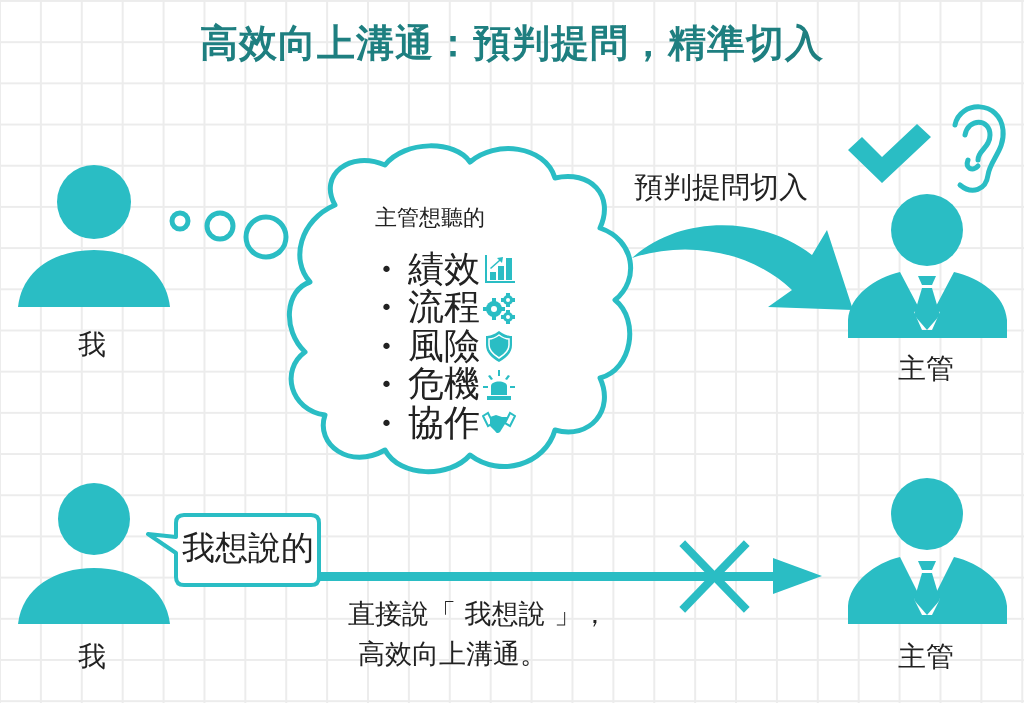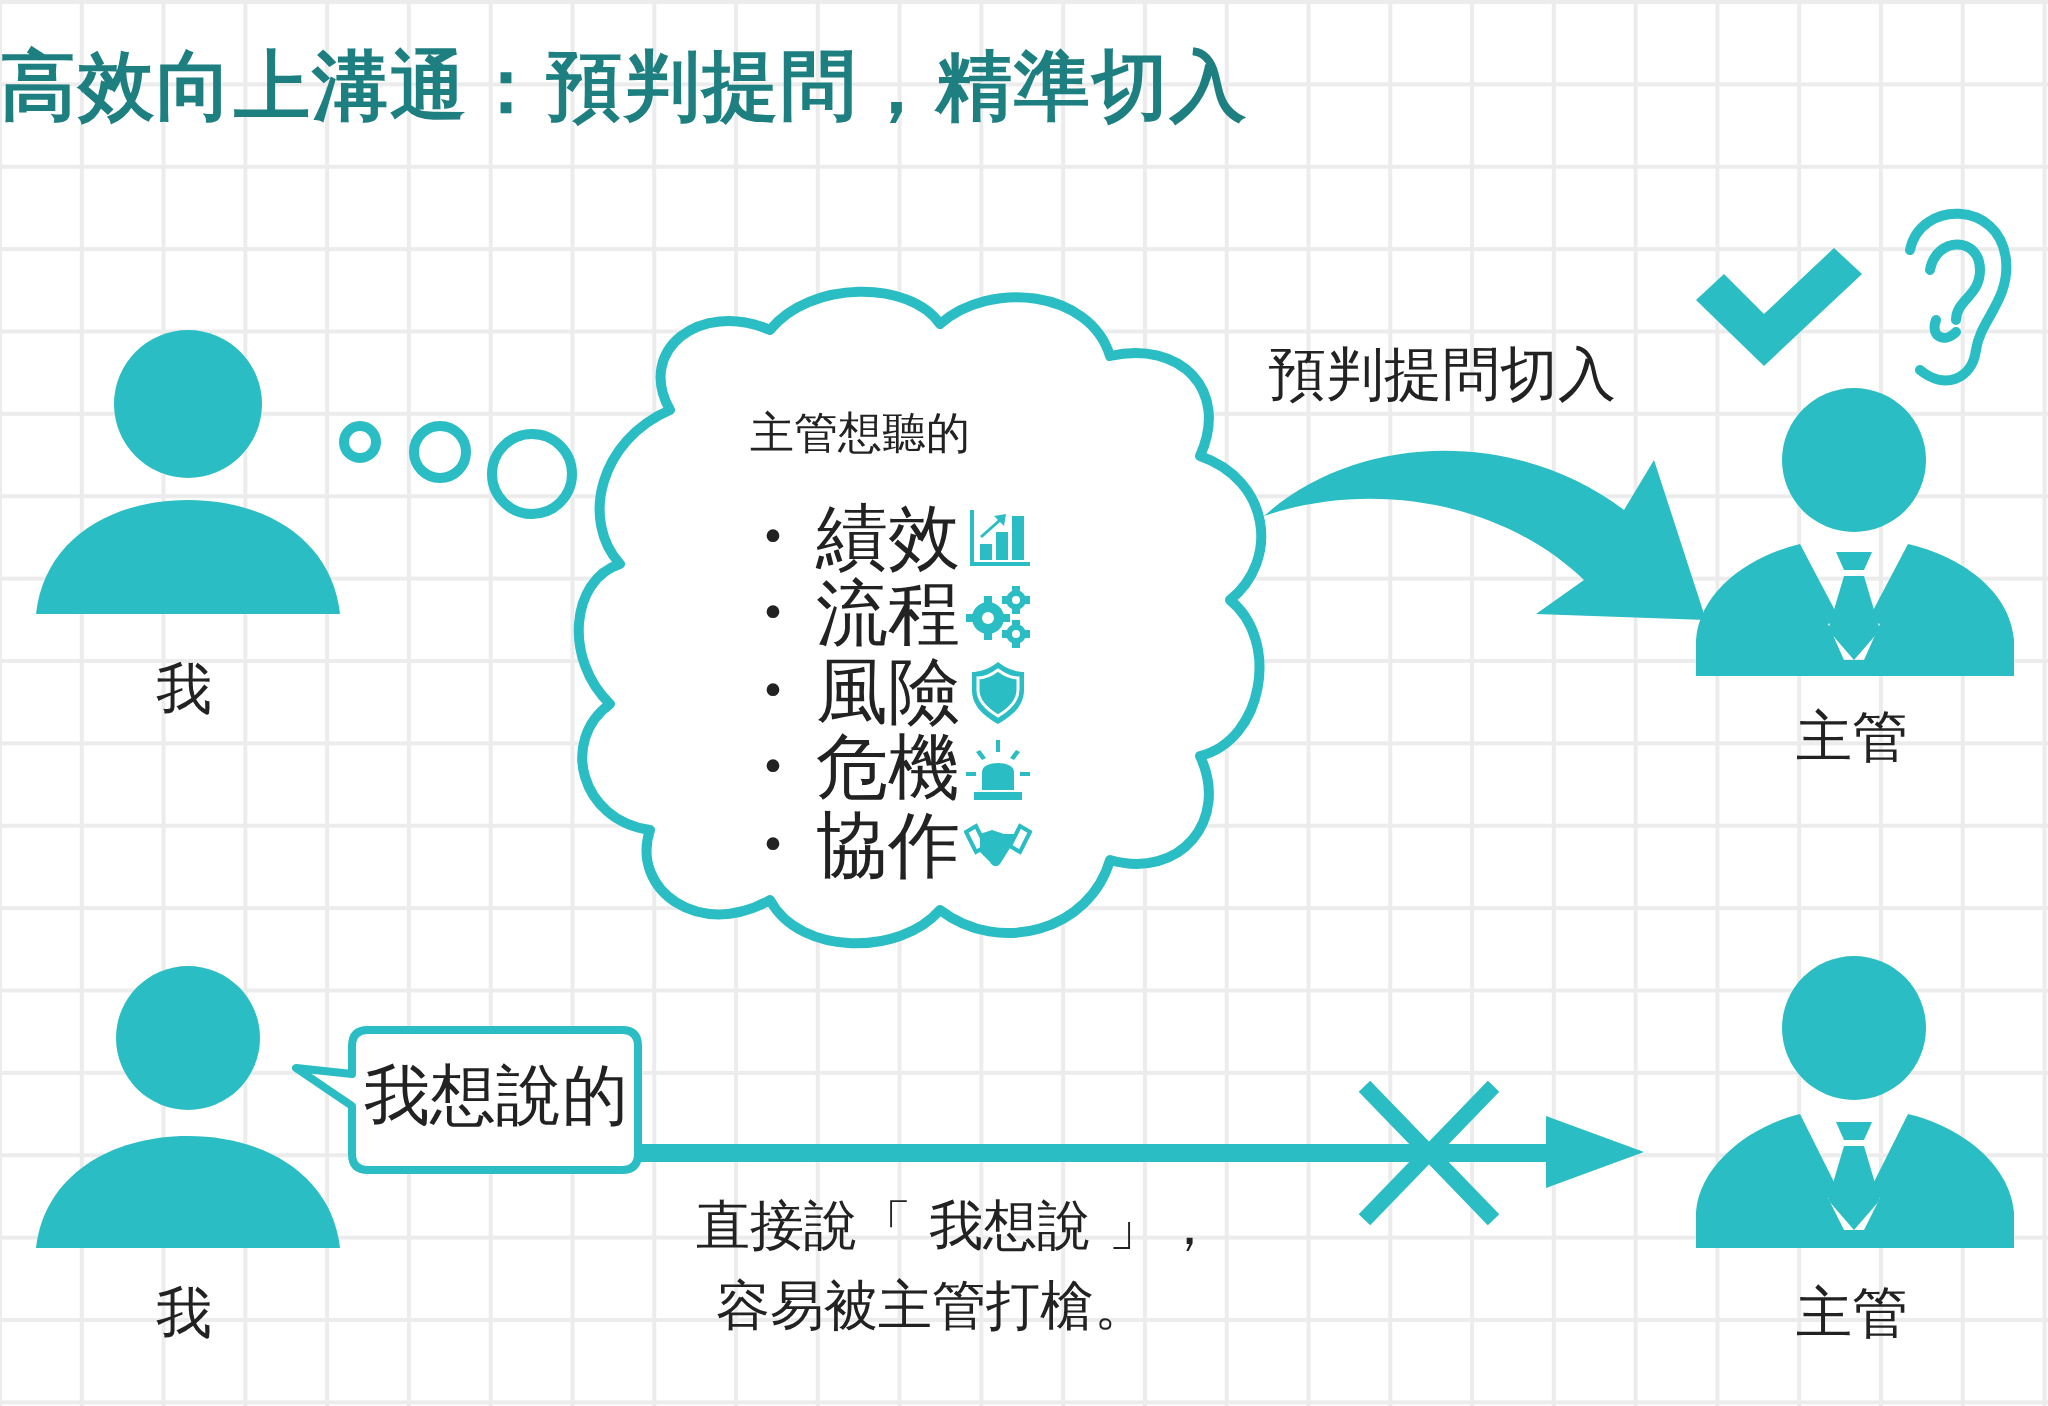--- a/index.html
+++ b/index.html
@@ -10,21 +10,21 @@
       linear-gradient(to right, #ececec 2px, transparent 2px),
       linear-gradient(to bottom, #ececec 2px, transparent 2px);
     background-size: 40.9px 41.2px;
     background-position: -1px 0px;
     font-family: "DejaVu Sans", "Liberation Sans", sans-serif;
     color: #222222;
   }
   .abs { position: absolute; }
   svg.canvas { position: absolute; left: 0; top: 0; }
   .title {
-    left: 0; width: 1024px; top: 18px; 
+    left: 0; width: 1024px; top: 18px; text-align: center;
     font-size: 38px; font-weight: bold; color: #1e7f80; letter-spacing: 1px;
     line-height: 50px;
   }
   .label { font-size: 28px; line-height: 34px; white-space: nowrap; }
   .cloud-heading { font-size: 22px; line-height: 36px; white-space: nowrap; }
   .list { left: 374px; top: 250px; }
   .list-item { height: 38.5px; display: flex; align-items: center; }
   .bullet { width: 34px; font-size: 22px; text-align: left; padding-left: 6px; box-sizing: border-box; }
   .item-text { font-size: 36px; width: 74px; white-space: nowrap; }
   .item-icon { width: 34px; height: 34px; }
@@ -191,15 +191,15 @@
 
 <div class="abs label" style="left:634px; top:158px; font-size:29px;margin-top:12px;">預判提問切入</div>
 
 <div class="abs label" style="left:898px; top:352px;">主管</div>
 
 <div class="abs label" style="left:78px; top:640px;">我</div>
 
 <div class="abs bubble-text" style="left:182px; top:531px;">我想說的</div>
 
 <div class="abs caption" style="left:348px; top:595px;">直接說「 我想說 」，</div>
-<div class="abs caption" style="left:358px; top:635px;">容易被主管打槍。</div>
+<div class="abs caption" style="left:358px; top:635px;">高效向上溝通。</div>
 
 <div class="abs label" style="left:898px; top:640px;">主管</div>
 
 </body></html>

